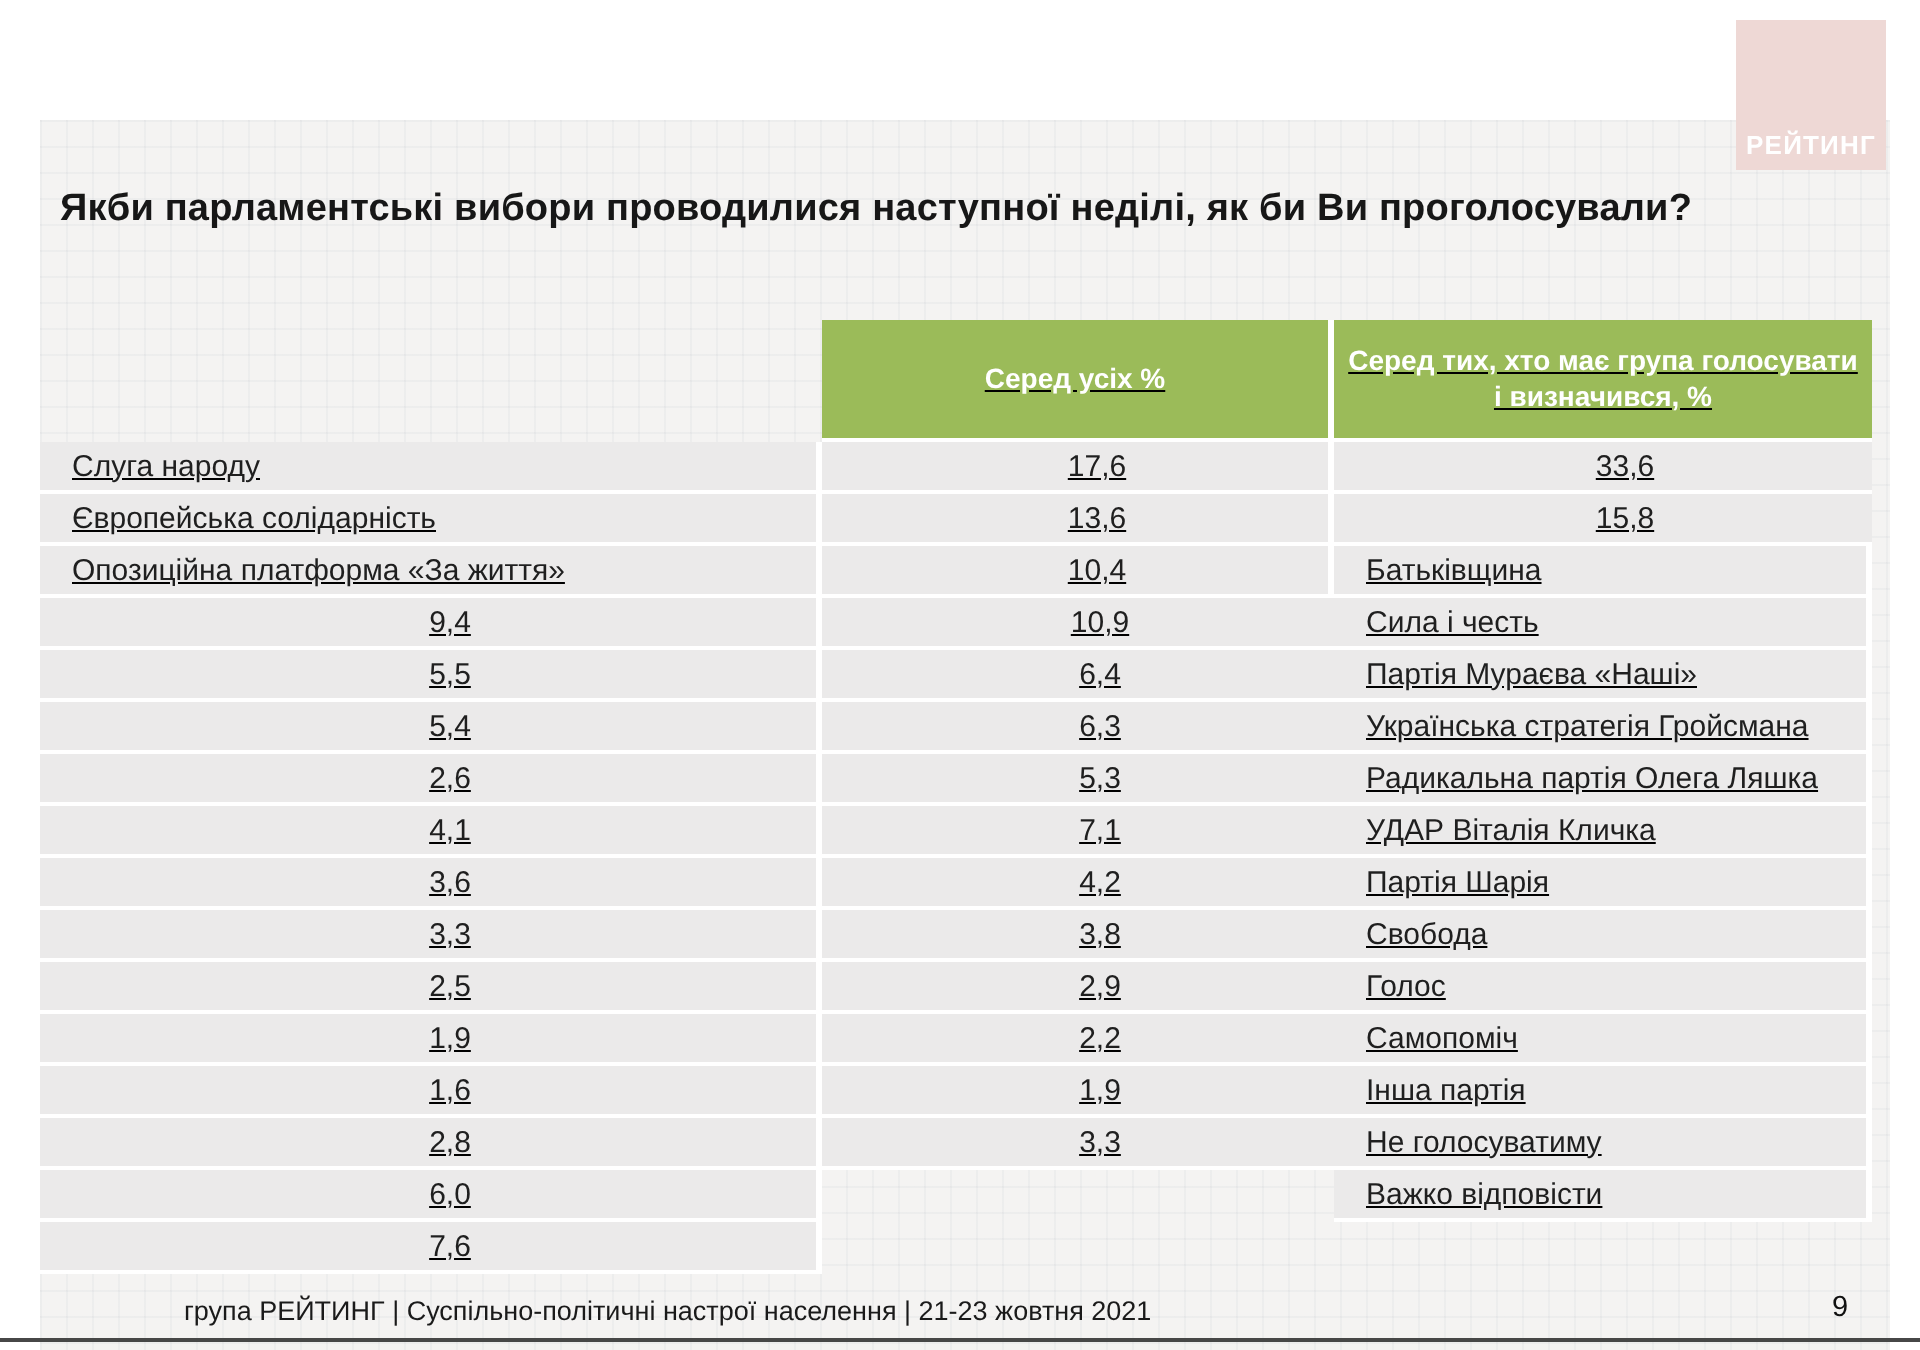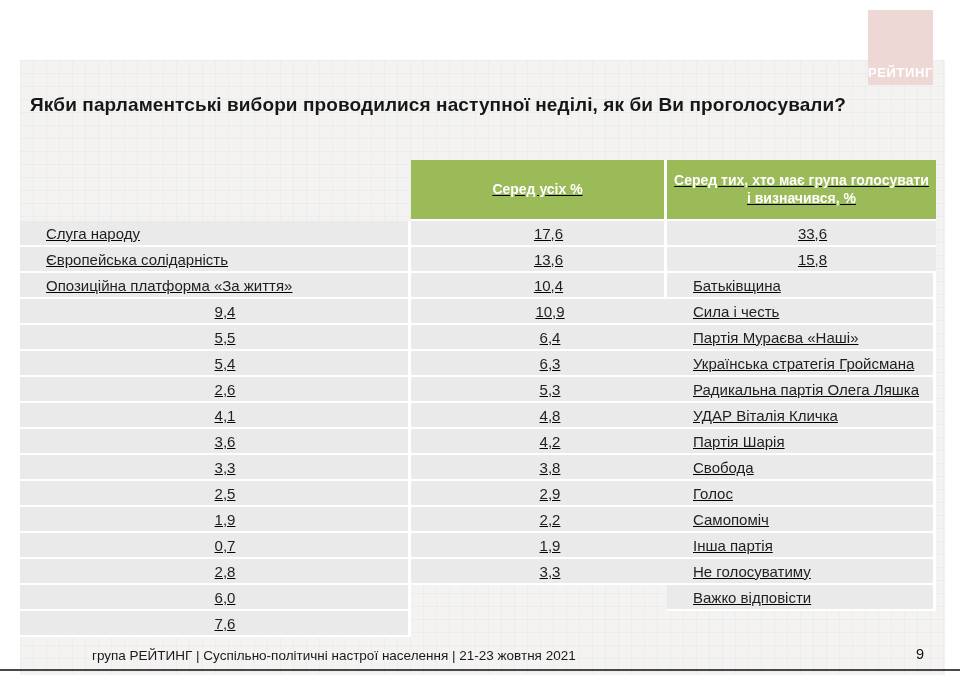--- a/index.html
+++ b/index.html
@@ -18,21 +18,21 @@
       linear-gradient(rgba(190,193,200,0.13) 1px, transparent 1px),
       linear-gradient(90deg, rgba(190,193,200,0.13) 1px, transparent 1px);
     background-size:13px 13px;
     margin-top:48px;
   }
   .slide-title {
     position:absolute; left:10px; top:34px; width:840px;
     font-size:19px; font-weight:bold; color:#171717; letter-spacing:0.1px;
   }
   .logo {
-    position:absolute; left:868px; top:10px; width:65px; height:75px;
+    position:absolute; left:868px; top:10px; width:75px; height:75px;
     background:#eed8d5;
     display:flex; align-items:flex-end; justify-content:center;
   }
   .logo-text {
     font-size:13px; font-weight:bold; color:#ffffff;
     letter-spacing:0.6px; padding-bottom:5px; white-space:nowrap;
   }
   
   .poll-table {
     position:absolute; left:0px; top:100px; width:916px;
@@ -51,21 +51,21 @@
   .hcell.green { background:#9bbb59; }
   .hcell.spacer { background:transparent; border-bottom:none; }
   .hcell.bdr { border-right:3px solid #ffffff; }
   .cell {
     height:26px;
     background:#ebeaea;
     border-bottom:2px solid #ffffff;
     font-size:15px; color:#1f1f1f;
     display:flex; align-items:center;
   }
-  .cell.name { padding-left:26px; }
+  .cell.name { padding-left:16px; }
   .cell.val  { justify-content:center;padding-left:22px; }
   .cell.bdr  { border-right:3px solid #ffffff; }
   .cell.empty { background:transparent; border-bottom:none; }
   
   .footer-source {
     position:absolute; left:92px; top:648px;
     font-size:13.5px; color:#1a1a1a;
   }
   .footer-page {
     position:absolute; left:905px; top:646px; width:30px; text-align:center;
@@ -109,40 +109,40 @@
   <div class="cell name bdr">Партія Мураєва «Наші»</div>
   <div class="cell val bdr">5,4</div>
   <div class="cell val">6,3</div>
 
   <div class="cell name bdr">Українська стратегія Гройсмана</div>
   <div class="cell val bdr">2,6</div>
   <div class="cell val">5,3</div>
 
   <div class="cell name bdr">Радикальна партія Олега Ляшка</div>
   <div class="cell val bdr">4,1</div>
-  <div class="cell val">4,8</div>
+  <div class="cell val">7,1</div>
 
   <div class="cell name bdr">УДАР Віталія Кличка</div>
   <div class="cell val bdr">3,6</div>
   <div class="cell val">4,2</div>
 
   <div class="cell name bdr">Партія Шарія</div>
   <div class="cell val bdr">3,3</div>
   <div class="cell val">3,8</div>
 
   <div class="cell name bdr">Свобода</div>
   <div class="cell val bdr">2,5</div>
   <div class="cell val">2,9</div>
 
   <div class="cell name bdr">Голос</div>
   <div class="cell val bdr">1,9</div>
   <div class="cell val">2,2</div>
 
   <div class="cell name bdr">Самопоміч</div>
-  <div class="cell val bdr">0,7</div>
+  <div class="cell val bdr">1,6</div>
   <div class="cell val">1,9</div>
 
   <div class="cell name bdr">Інша партія</div>
   <div class="cell val bdr">2,8</div>
   <div class="cell val">3,3</div>
 
   <div class="cell name bdr">Не голосуватиму</div>
   <div class="cell val bdr">6,0</div>
   <div class="cell val empty"></div>
 

